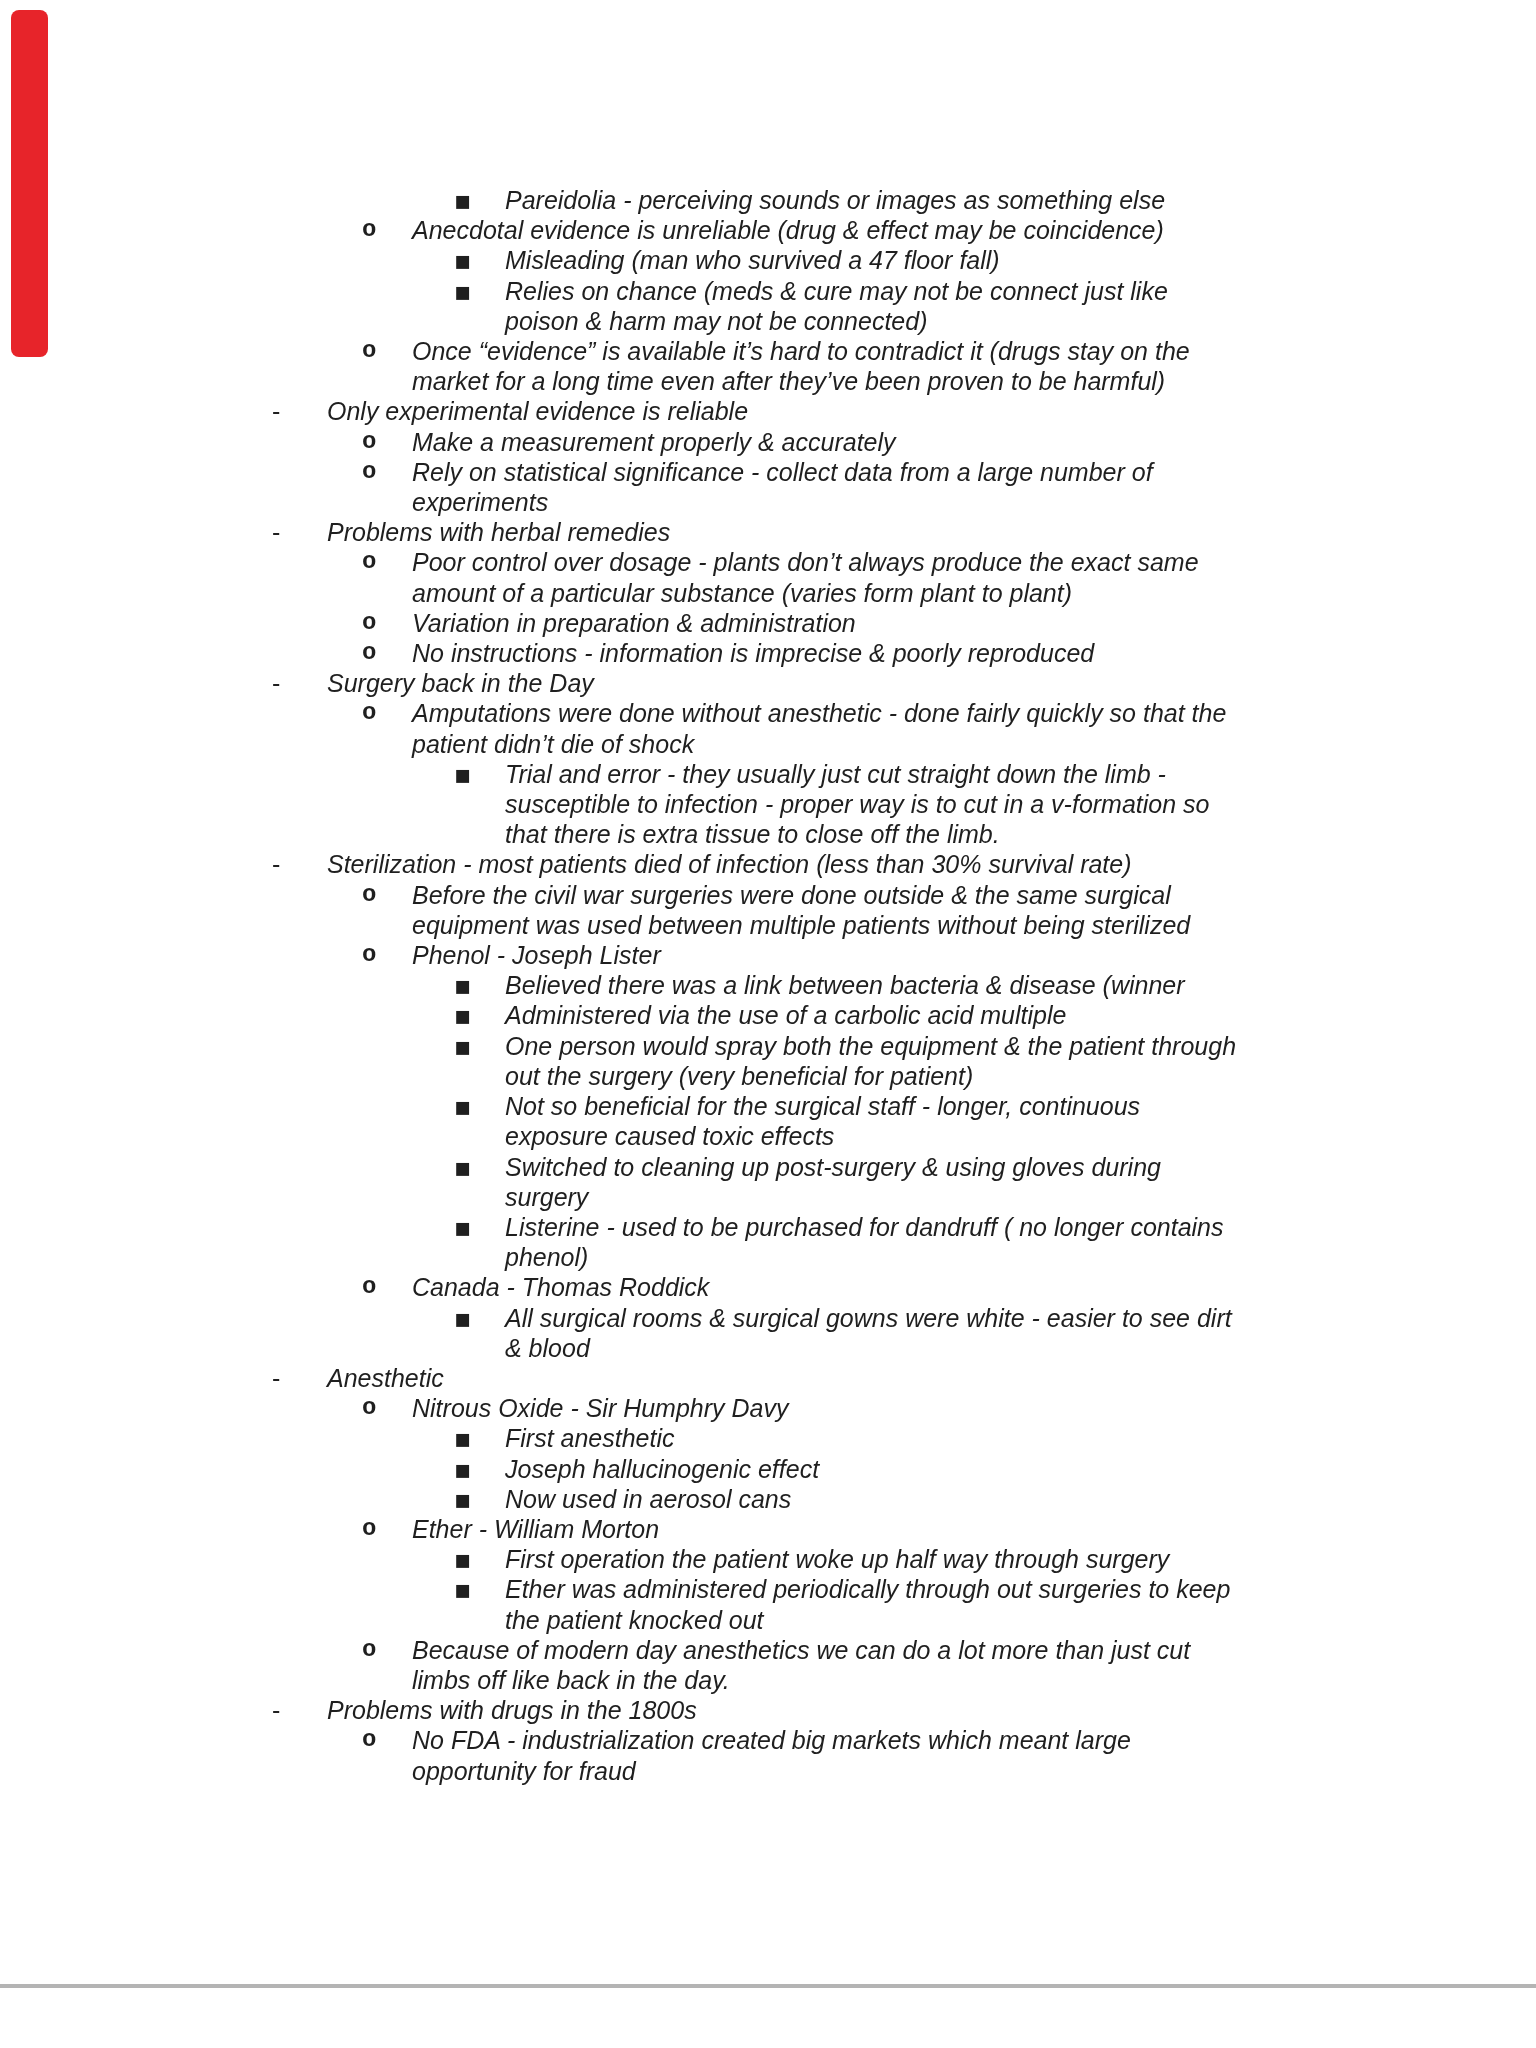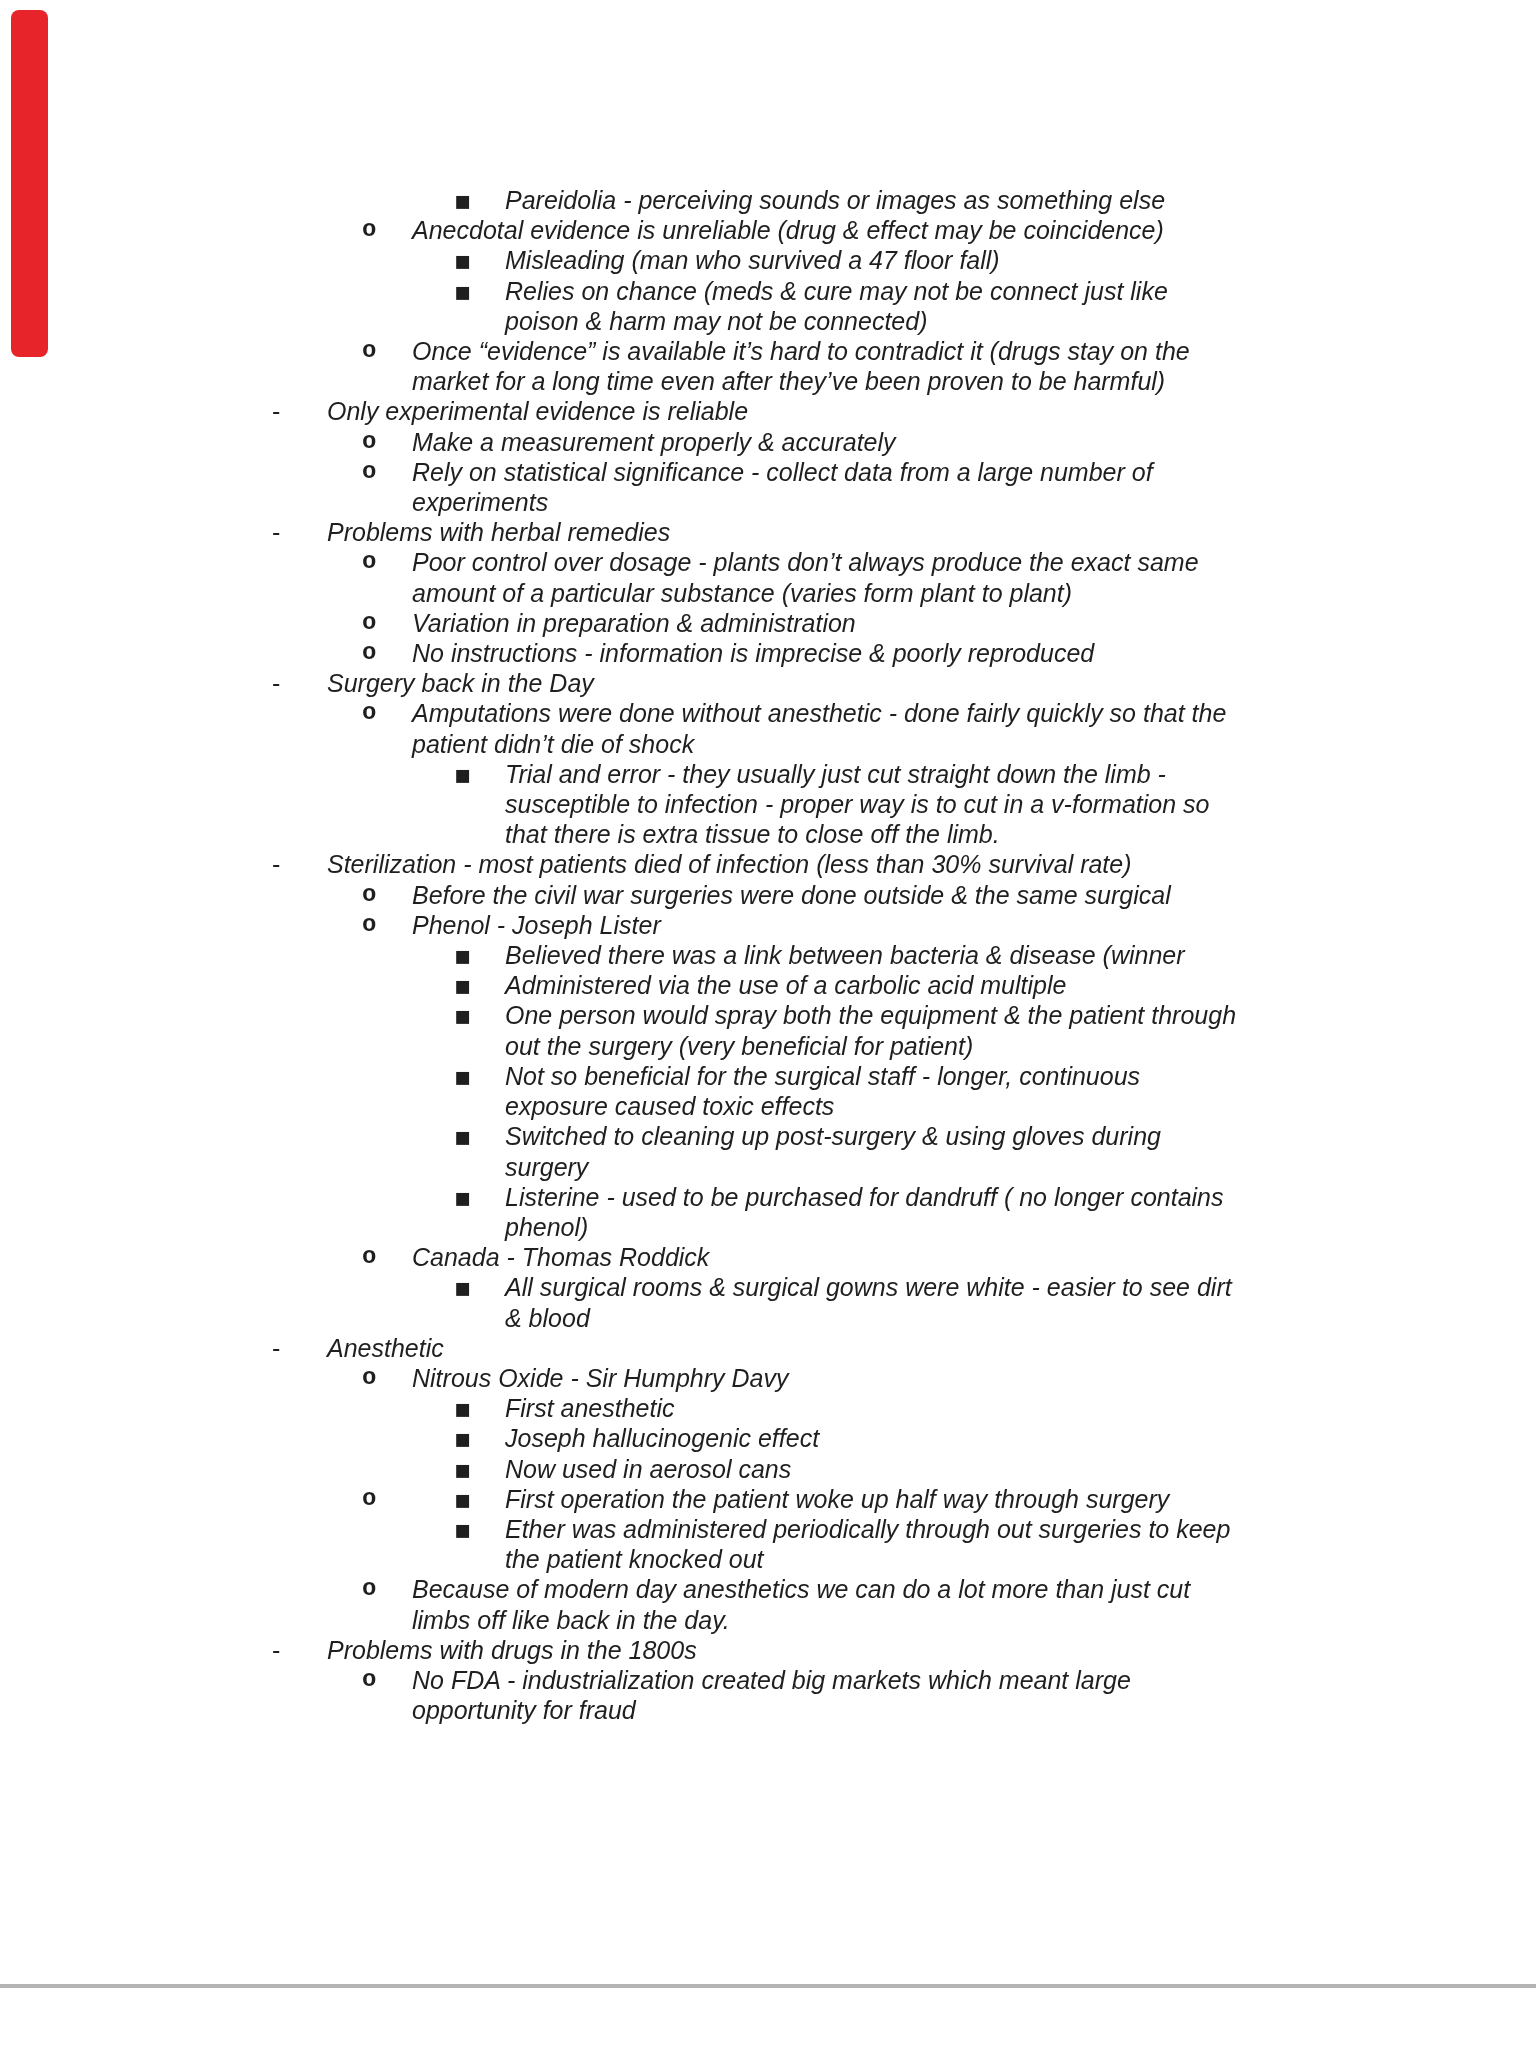--- a/index.html
+++ b/index.html
@@ -145,20 +145,21 @@
         <div class="line">susceptible to infection - proper way is to cut in a v-formation so</div>
         <div class="line">that there is extra tissue to close off the limb.</div>
       </div>
       <div class="item l1">
         <span class="bullet b1">-</span>
         <div class="line">Sterilization - most patients died of infection (less than 30% survival rate)</div>
       </div>
       <div class="item l2">
         <span class="bullet b2">o</span>
         <div class="line">Before the civil war surgeries were done outside &amp; the same surgical</div>
+        <div class="line">equipment was used between multiple patients without being sterilized</div>
       </div>
       <div class="item l2">
         <span class="bullet b2">o</span>
         <div class="line">Phenol - Joseph Lister</div>
       </div>
       <div class="item l3">
         <span class="bullet b3">▪</span>
         <div class="line">Believed there was a link between bacteria &amp; disease (winner</div>
       </div>
       <div class="item l3">
@@ -209,20 +210,21 @@
       <div class="item l3">
         <span class="bullet b3">▪</span>
         <div class="line">Joseph hallucinogenic effect</div>
       </div>
       <div class="item l3">
         <span class="bullet b3">▪</span>
         <div class="line">Now used in aerosol cans</div>
       </div>
       <div class="item l2">
         <span class="bullet b2">o</span>
+        <div class="line">Ether - William Morton</div>
       </div>
       <div class="item l3">
         <span class="bullet b3">▪</span>
         <div class="line">First operation the patient woke up half way through surgery</div>
       </div>
       <div class="item l3">
         <span class="bullet b3">▪</span>
         <div class="line">Ether was administered periodically through out surgeries to keep</div>
         <div class="line">the patient knocked out</div>
       </div>

